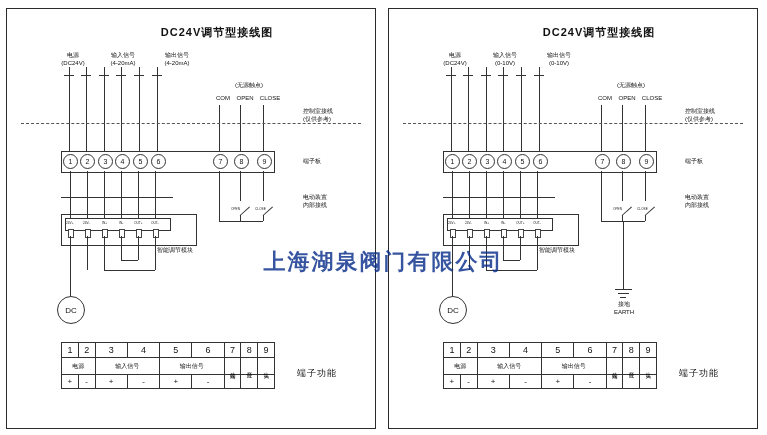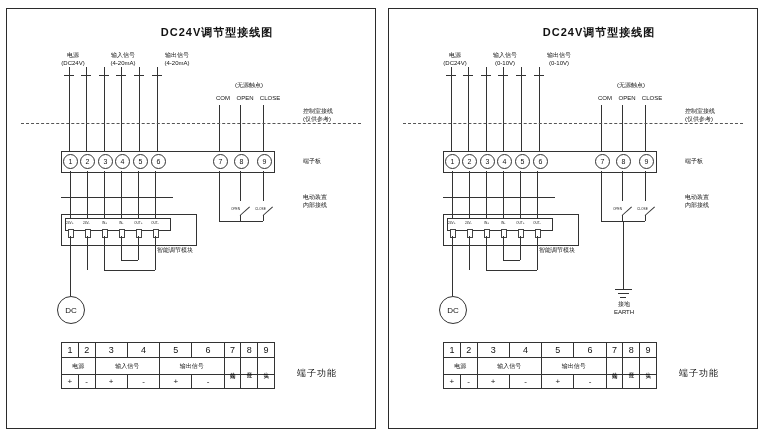--- a/index.html
+++ b/index.html
@@ -371,13 +371,14 @@
         <td class="s">-</td>
         <td class="s"></td>
         <td class="s"></td>
         <td class="s"></td>
       </tr>
     </tbody>
       </table>
     <div class="tfn" style="left:290px;top:358px;"><span>端子功能</span></div>
   </div>
 
+  <div class="wm">上海湖泉阀门有限公司</div>
 </div>
 
 </body></html>

